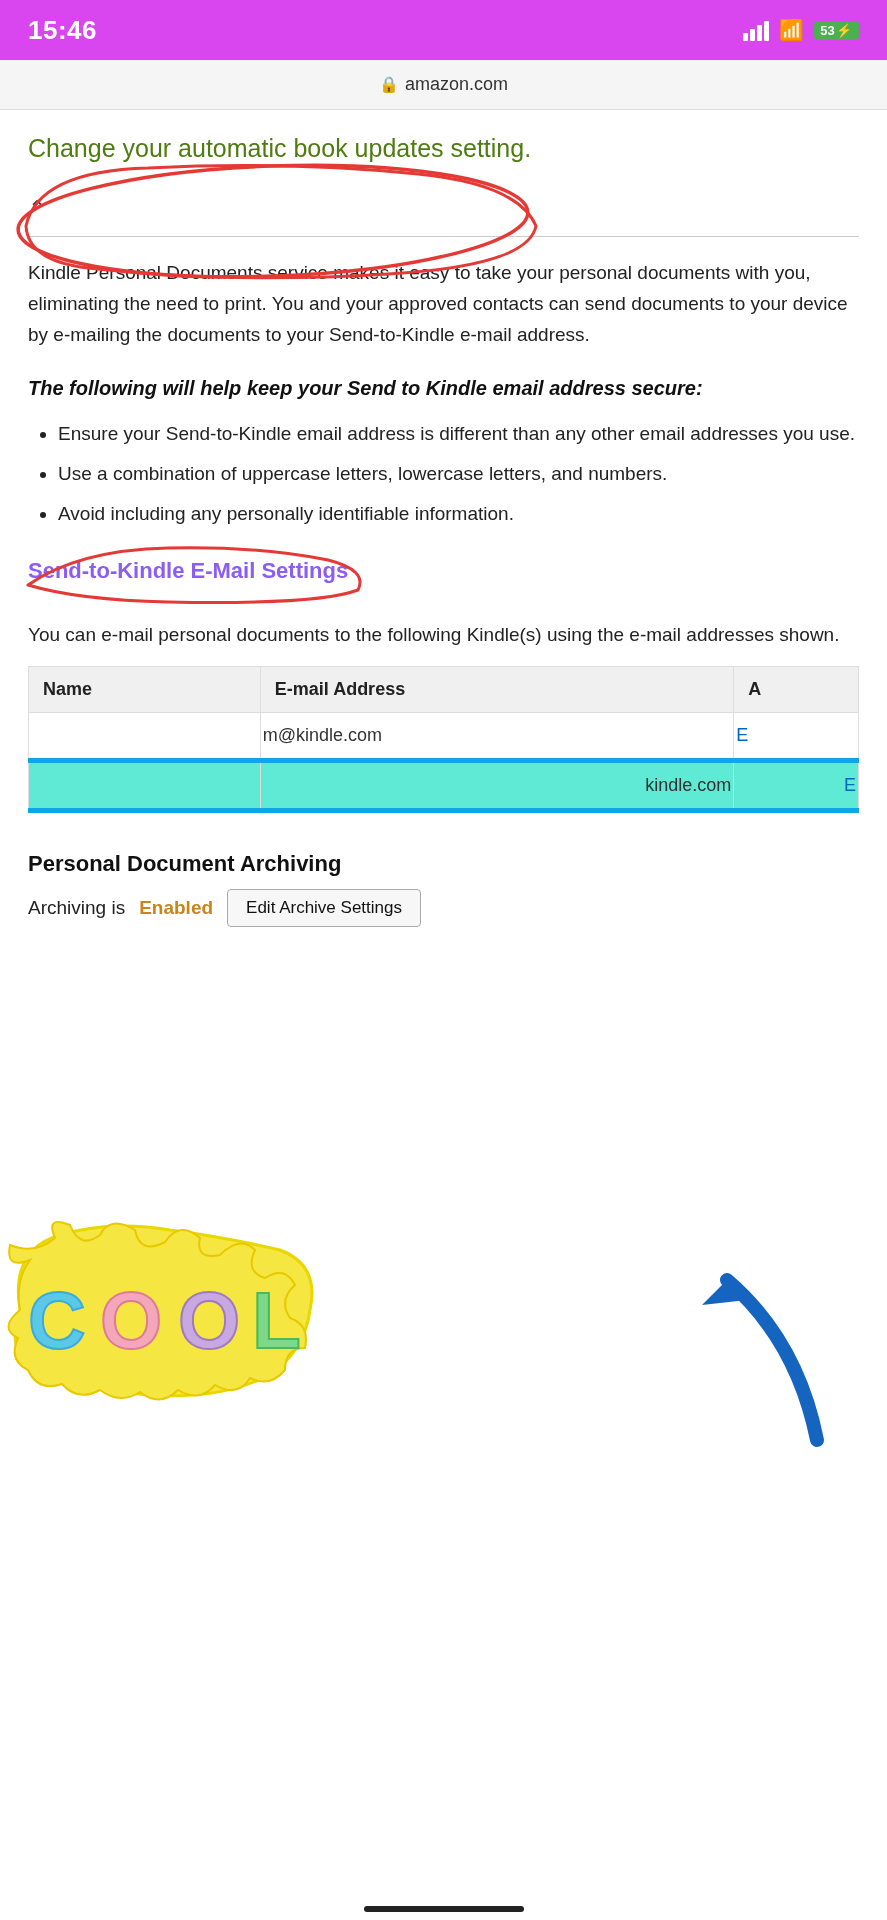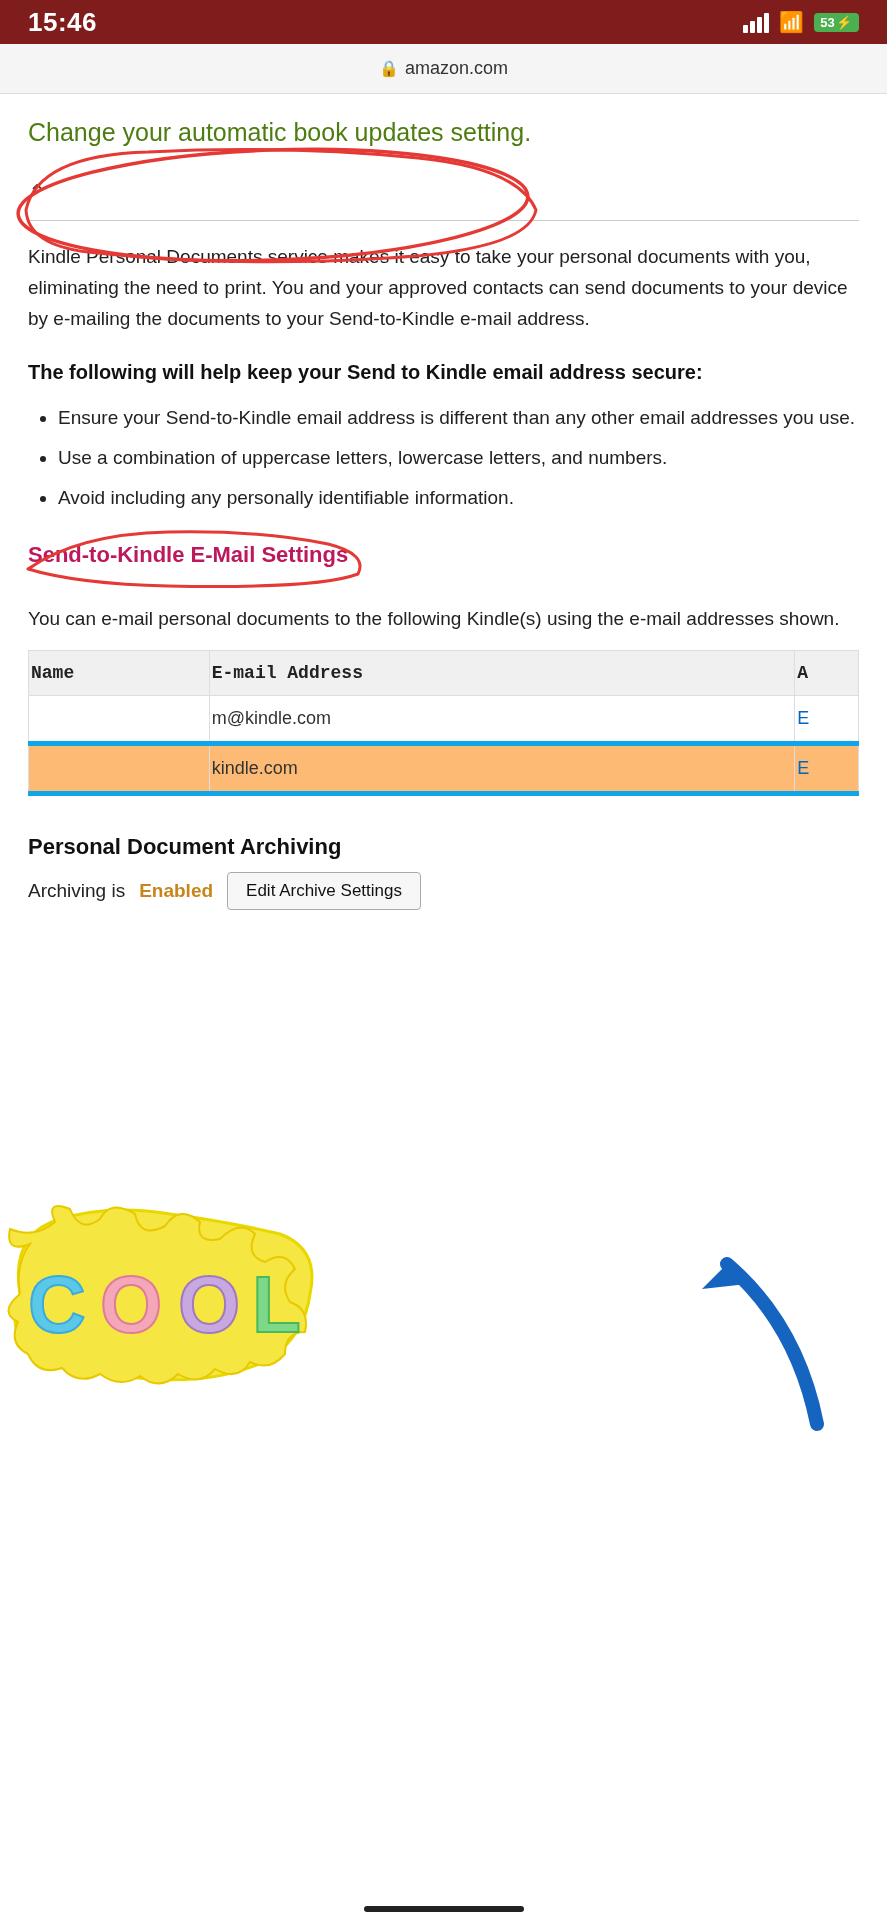--- a/index.html
+++ b/index.html
@@ -8,27 +8,27 @@
     body {
       width: 887px;
       min-height: 1920px;
       font-family: -apple-system, BlinkMacSystemFont, 'Helvetica Neue', Arial, sans-serif;
       background: #fff;
       overflow-x: hidden;
     }
 
     
     .status-bar {
-      background: #7f1d1d;
+      background: #d946ef;
       color: #fff;
       display: flex;
       justify-content: space-between;
       align-items: center;
       padding: 10px 28px;
-      height: 44px;
+      height: 60px;
     }
     .status-time {
       font-size: 26px;
       font-weight: 600;
       letter-spacing: 0.5px;
     }
     .status-icons {
       display: flex;
       align-items: center;
       gap: 10px;
@@ -120,20 +120,21 @@
       line-height: 1.65;
       margin-bottom: 22px;
     }
 
     .bold-heading {
       font-size: 20px;
       font-weight: 700;
       color: #111;
       line-height: 1.5;
       margin-bottom: 16px;
+      font-style: italic;
     }
 
     .bullet-list {
       list-style: disc;
       padding-left: 30px;
       margin-bottom: 28px;
     }
     .bullet-list li {
       font-size: 19px;
       color: #222;
@@ -142,21 +143,21 @@
     }
 
     
     .subsection {
       margin-bottom: 20px;
       position: relative;
     }
     .subsection-title {
       font-size: 22px;
       font-weight: 700;
-      color: #be185d;
+      color: #8b5cf6;
       margin-bottom: 6px;
     }
 
     .subsection-desc {
       font-size: 19px;
       color: #222;
       line-height: 1.6;
       margin-bottom: 16px;
     }
 
@@ -166,40 +167,40 @@
       border-collapse: collapse;
       border: 1px solid #ddd;
       margin-bottom: 28px;
       font-size: 18px;
       overflow: hidden;
     }
     .kindle-table thead tr {
       background: #f0f0f0;
     }
     .kindle-table th {
-      padding: 12px 2px;
+      padding: 12px 14px;
       text-align: left;
       font-weight: 600;
       color: #222;
       border-right: 1px solid #ddd;
       border-bottom: 1px solid #ddd;
-      font-family: Liberation Mono, monospace;
     }
     .kindle-table td {
       padding: 12px 2px;
       color: #333;
       border-right: 1px solid #ddd;
       border-bottom: 5px solid #0ea5e9;
     }
     .table-link {
       color: #0066c0;
       text-decoration: none;
     }
     .table-row-alt {
-      background: #fdba74;
+      background: #5eead4;
+      text-align: right;
     }
 
     
     .table-wrapper {
       position: relative;
       overflow: hidden;
     }
 
     
     .cool-sticker {

